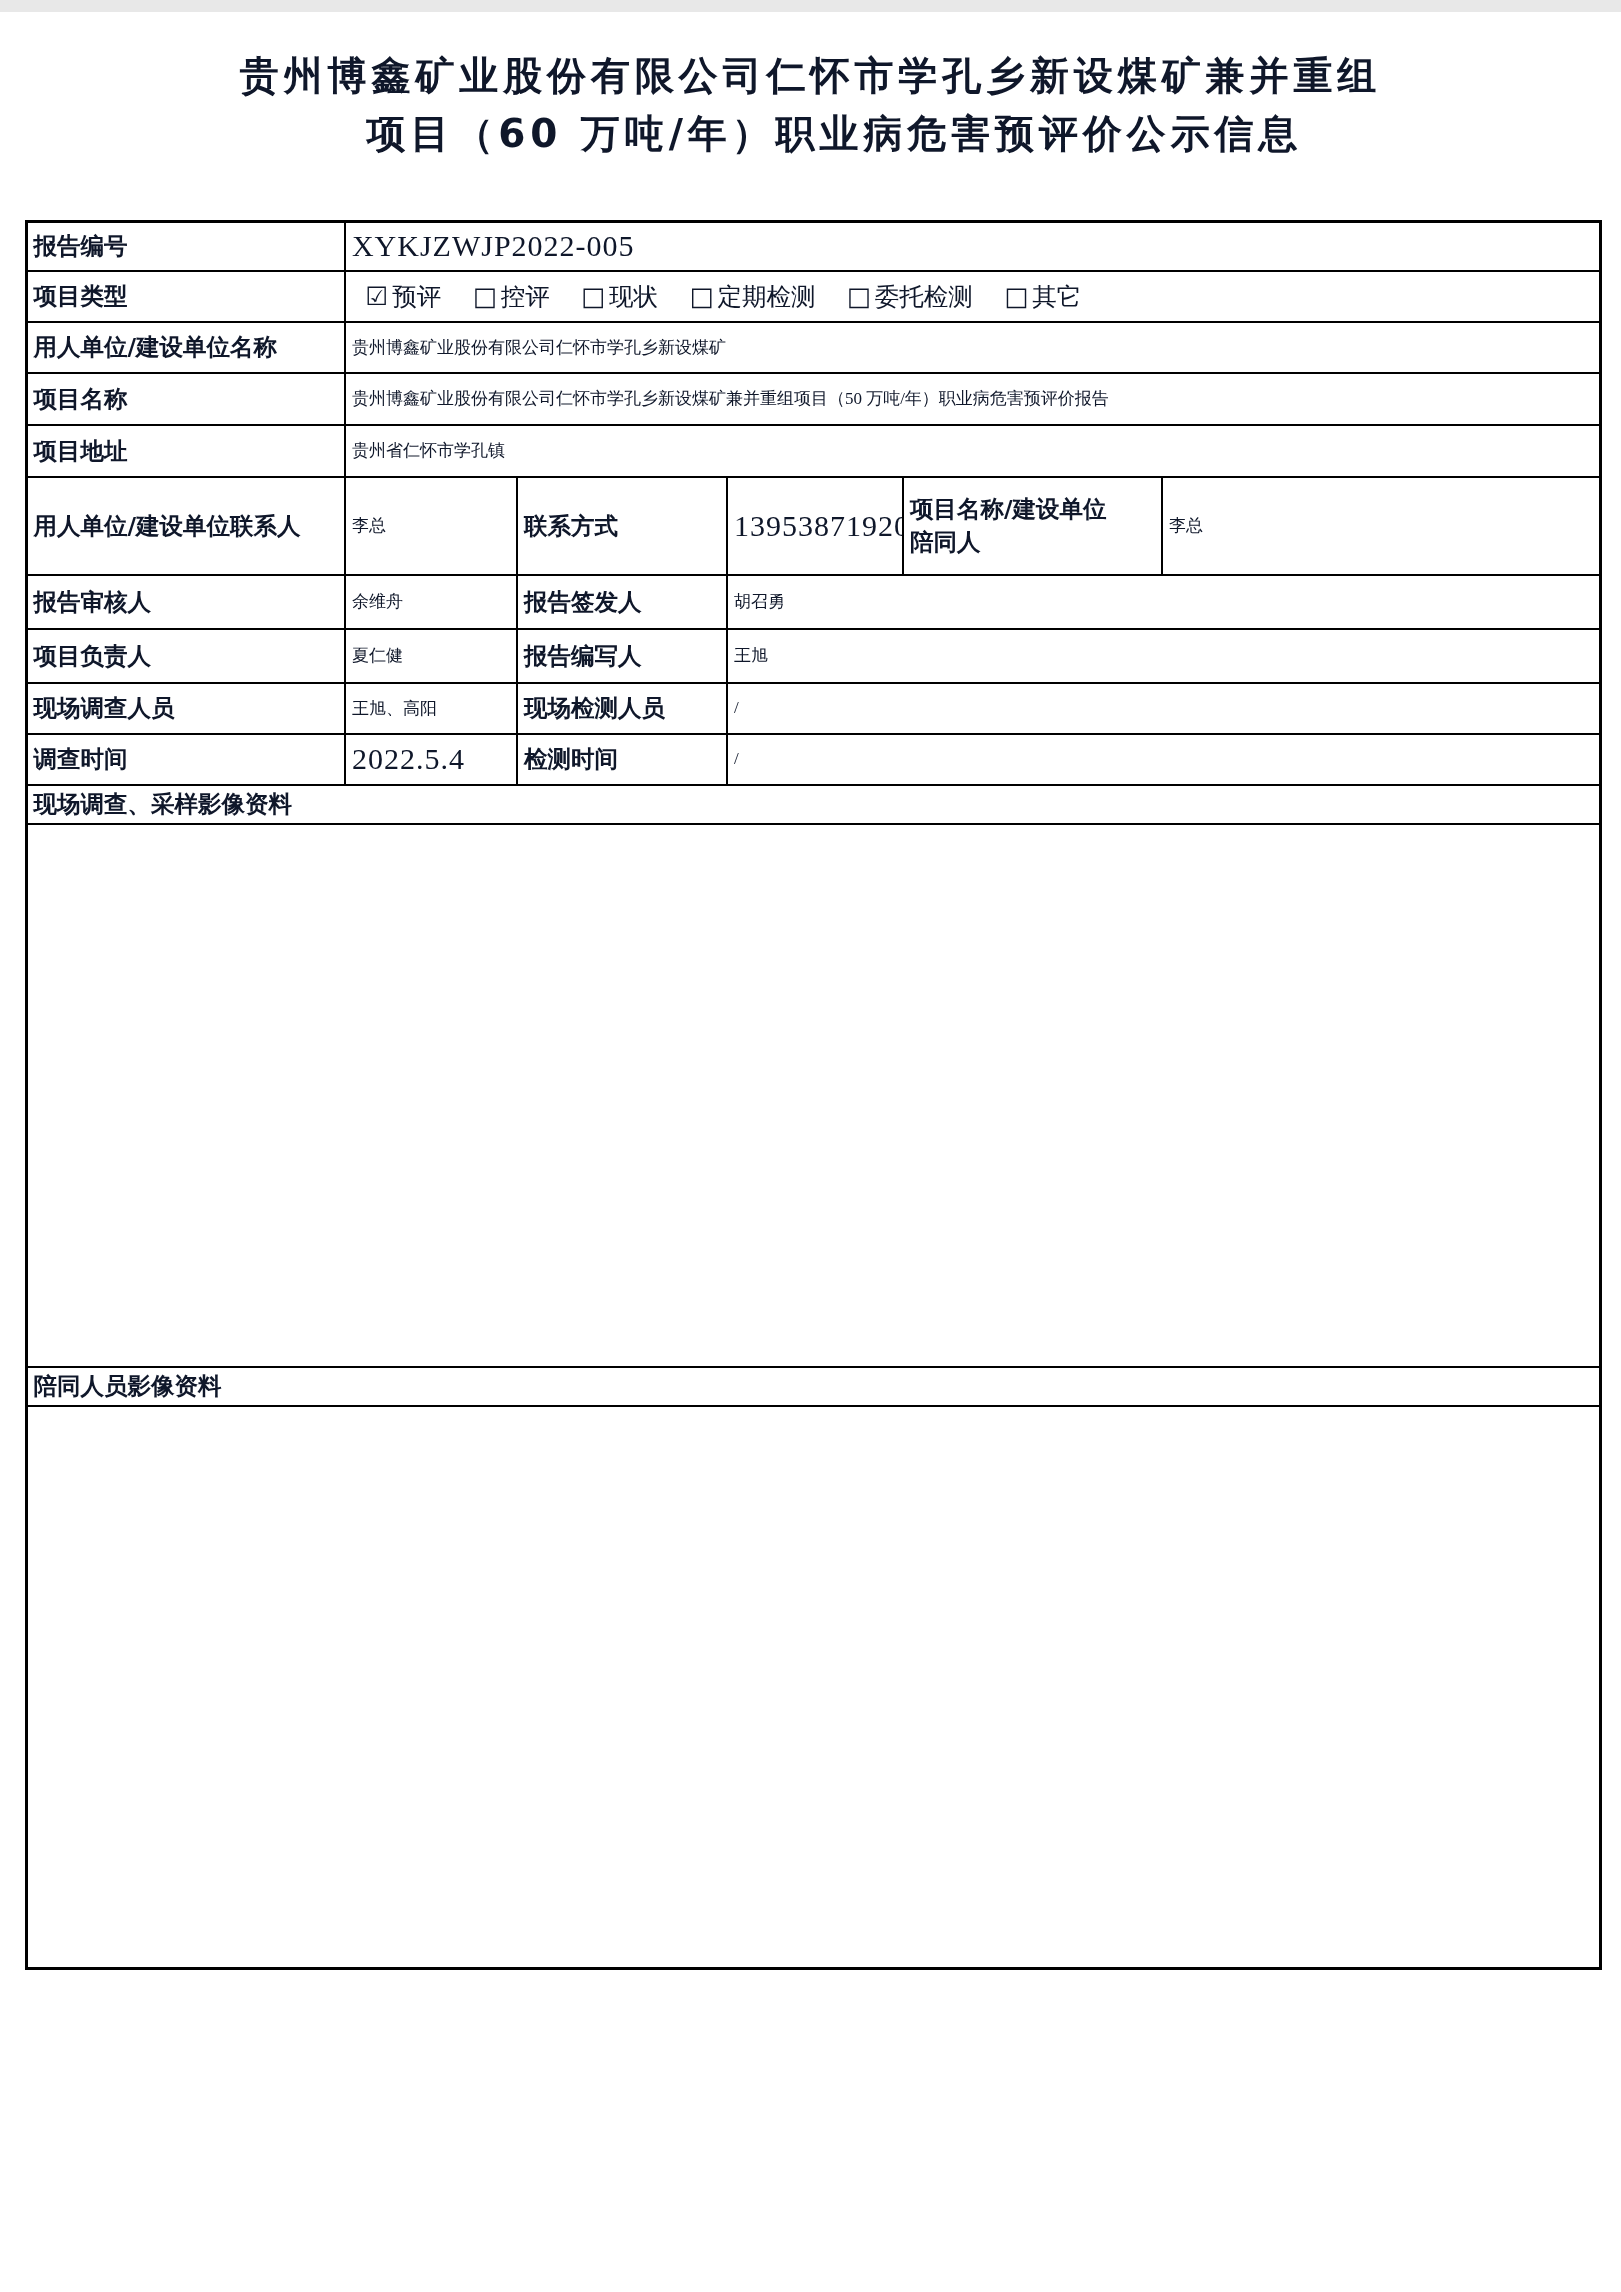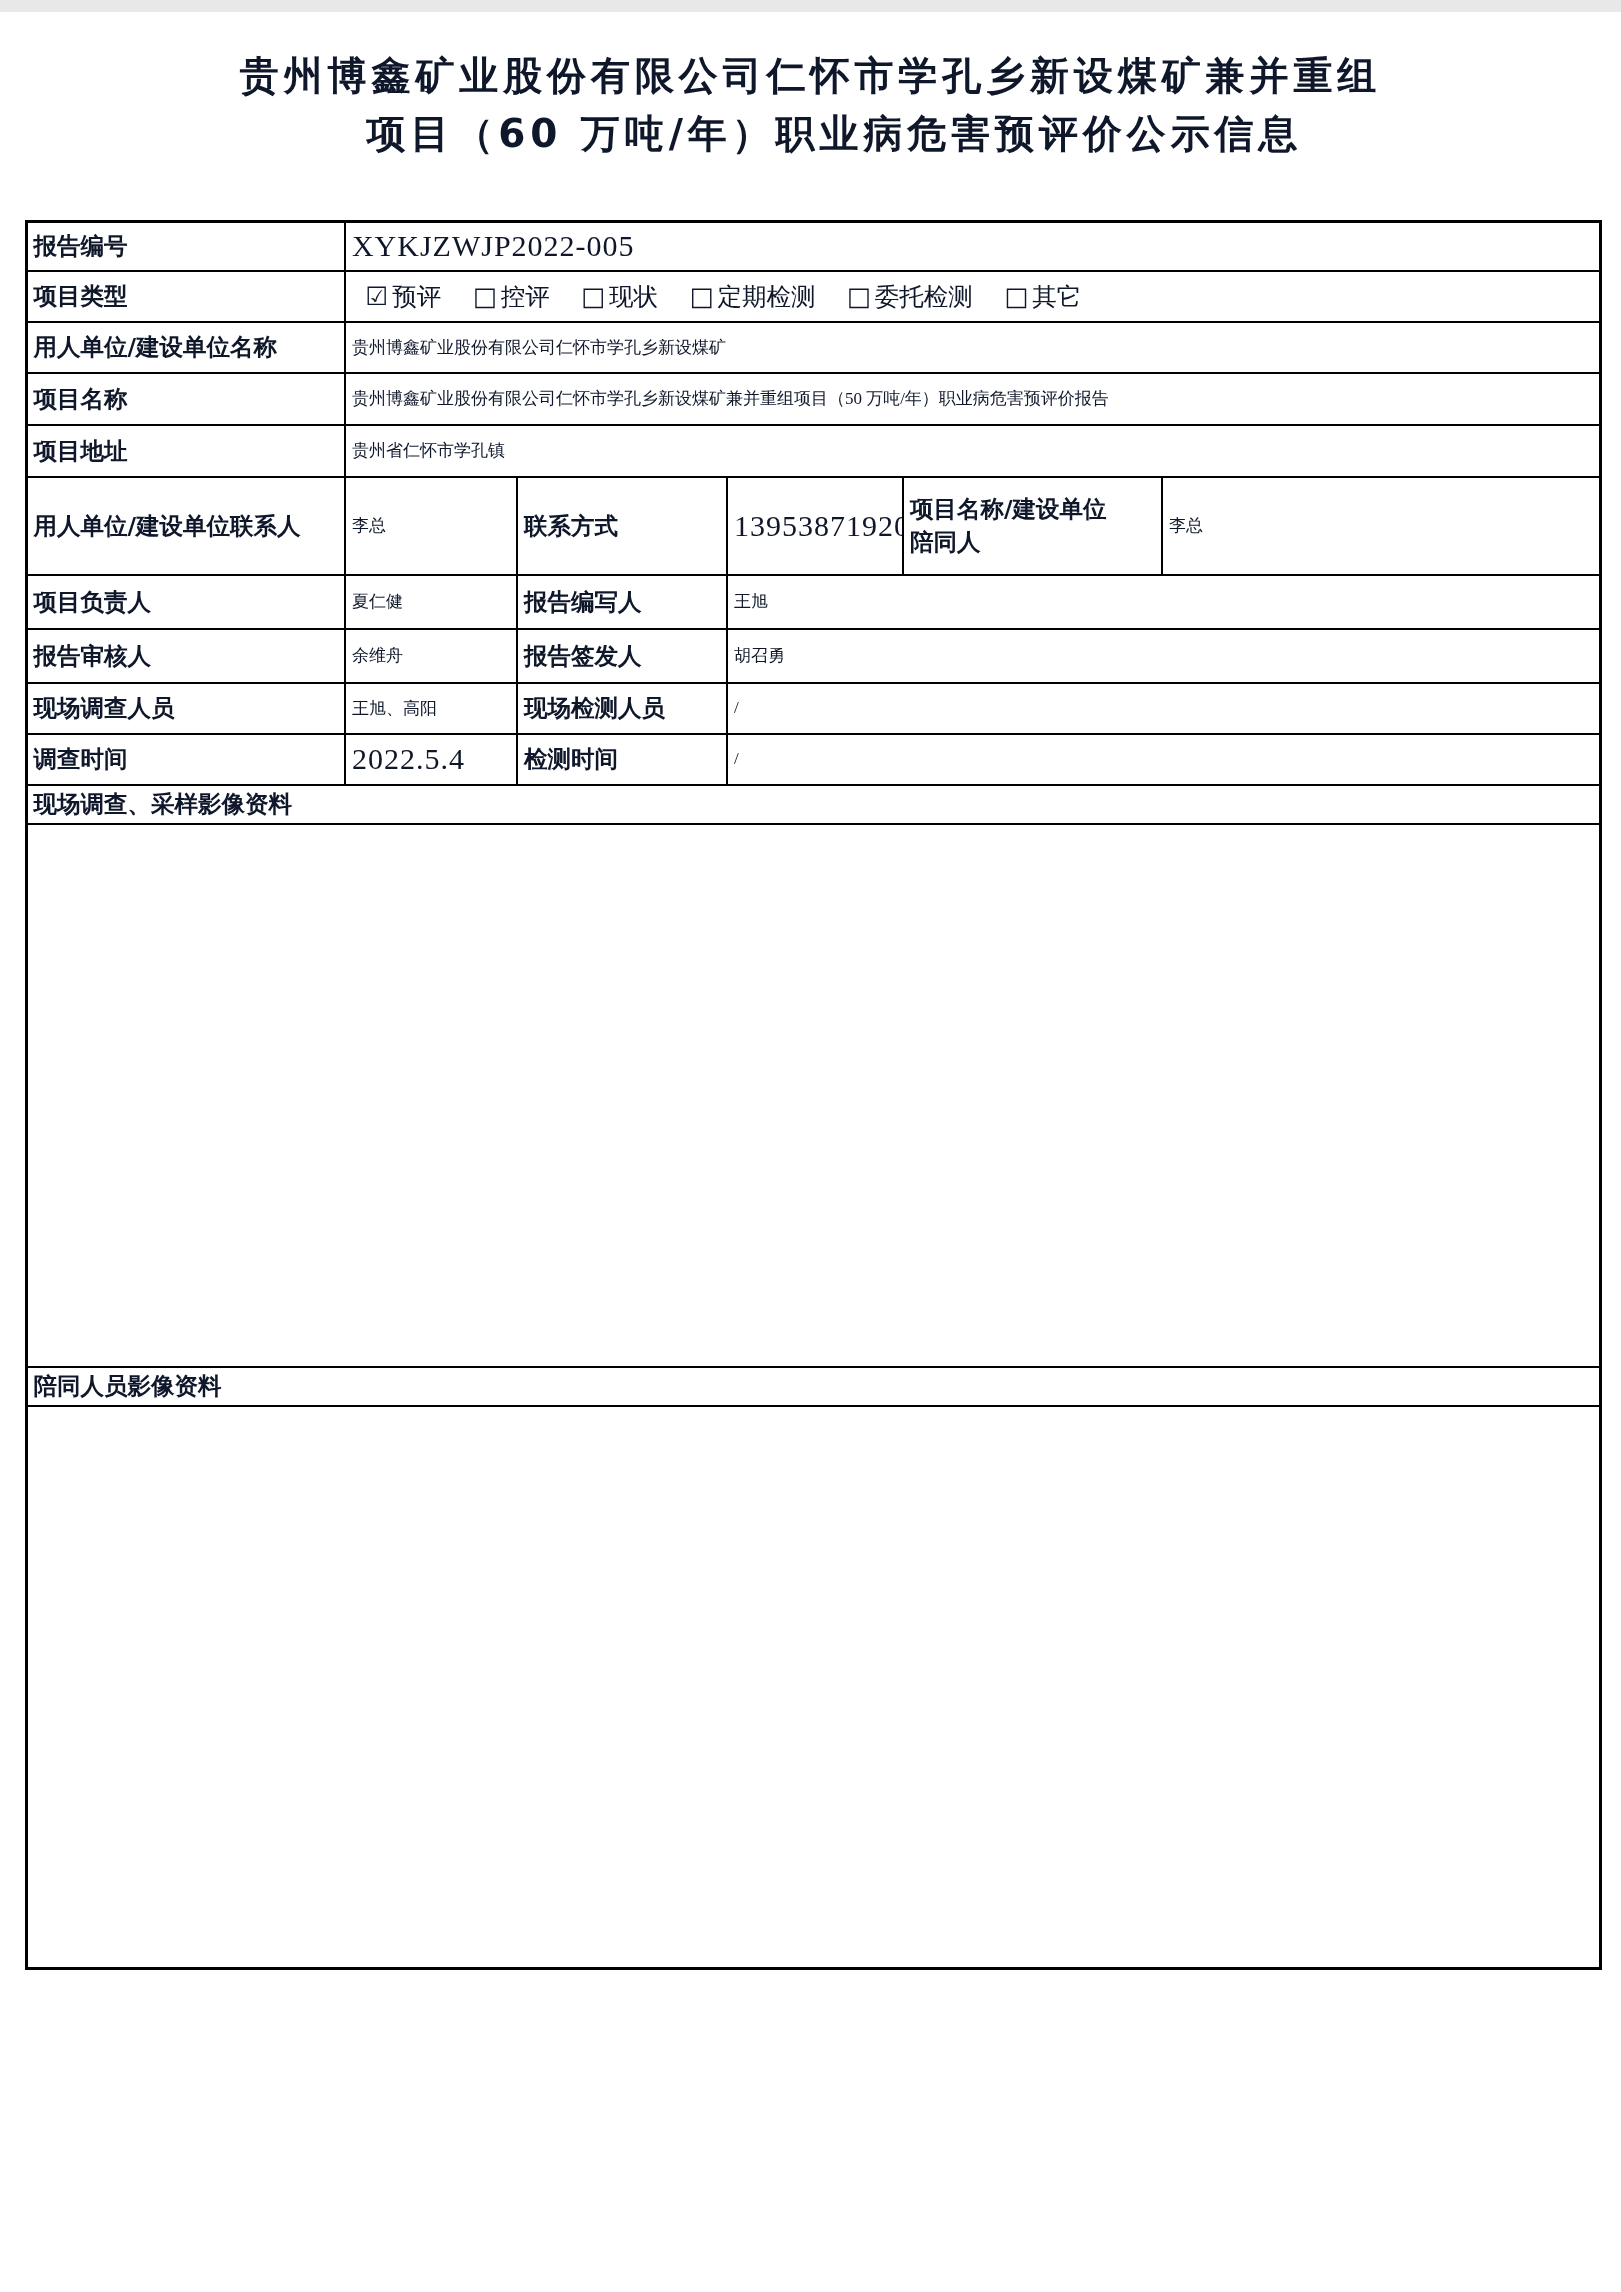--- a/index.html
+++ b/index.html
@@ -153,33 +153,33 @@
       <td class="lbl">联系方式</td>
       <td class="num">13953871920</td>
       <td class="lbl two-line">
         <div>项目名称/建设单位</div>
         <div>陪同人</div>
       </td>
       <td class="val">李总</td>
     </tr>
 
     <tr class="r55">
+      <td class="lbl">报告审核人</td>
+      <td class="val">余维舟</td>
+      <td class="lbl">报告签发人</td>
+      <td class="val" colspan="3">胡召勇</td>
+    </tr>
+
+    <tr class="r55">
       <td class="lbl">项目负责人</td>
       <td class="val">夏仁健</td>
       <td class="lbl">报告编写人</td>
       <td class="val" colspan="3">王旭</td>
     </tr>
 
-    <tr class="r55">
-      <td class="lbl">报告审核人</td>
-      <td class="val">余维舟</td>
-      <td class="lbl">报告签发人</td>
-      <td class="val" colspan="3">胡召勇</td>
-    </tr>
-
     <tr class="r52">
       <td class="lbl">现场调查人员</td>
       <td class="val">王旭、高阳</td>
       <td class="lbl">现场检测人员</td>
       <td class="val" colspan="3">/</td>
     </tr>
 
     <tr class="r52">
       <td class="lbl">调查时间</td>
       <td class="num">2022.5.4</td>

